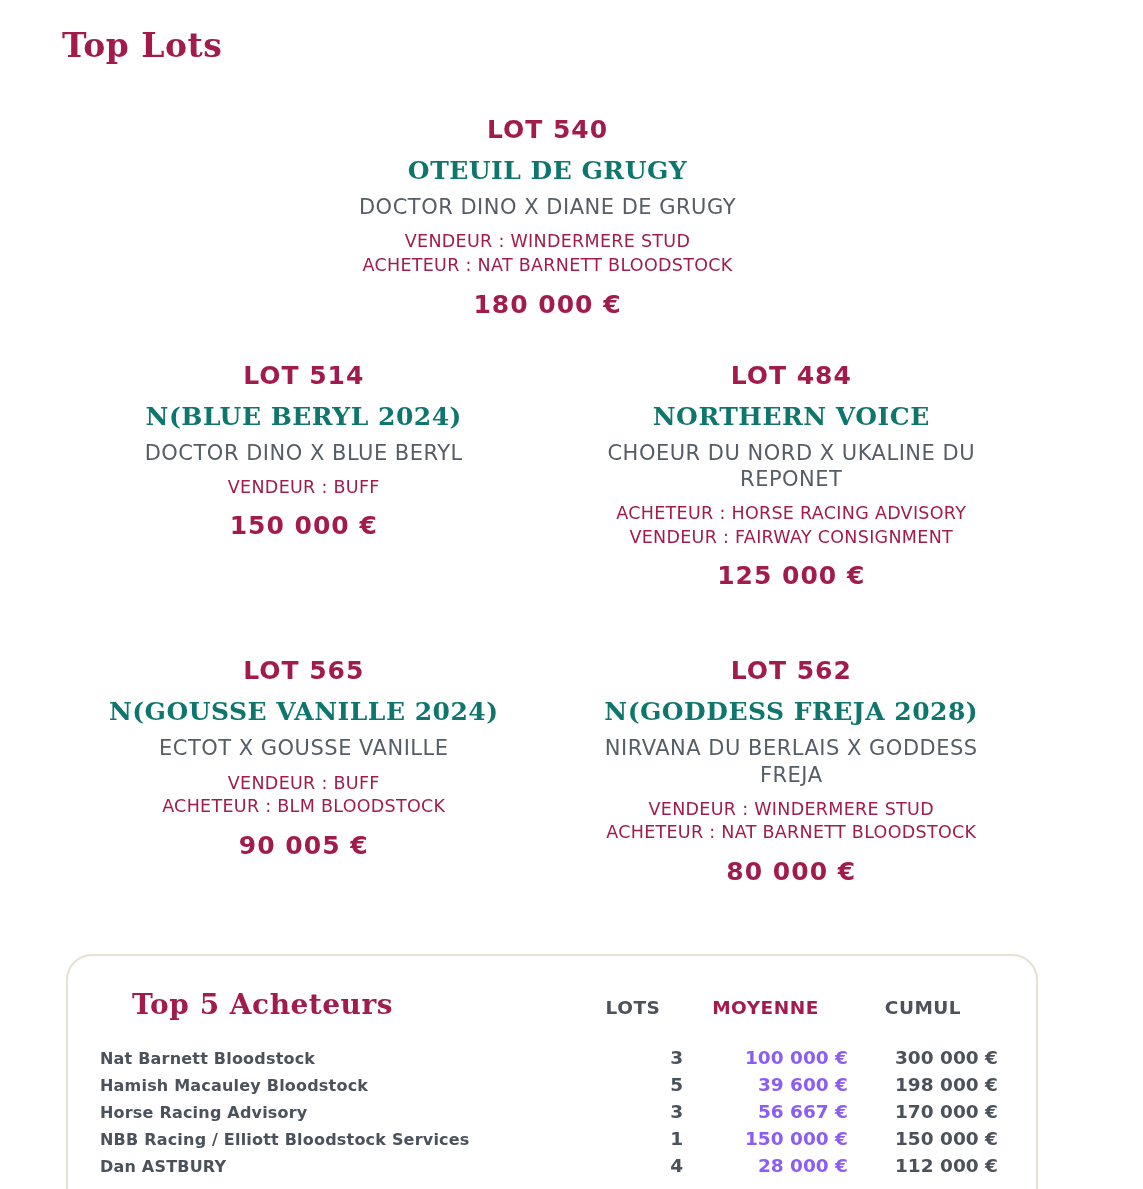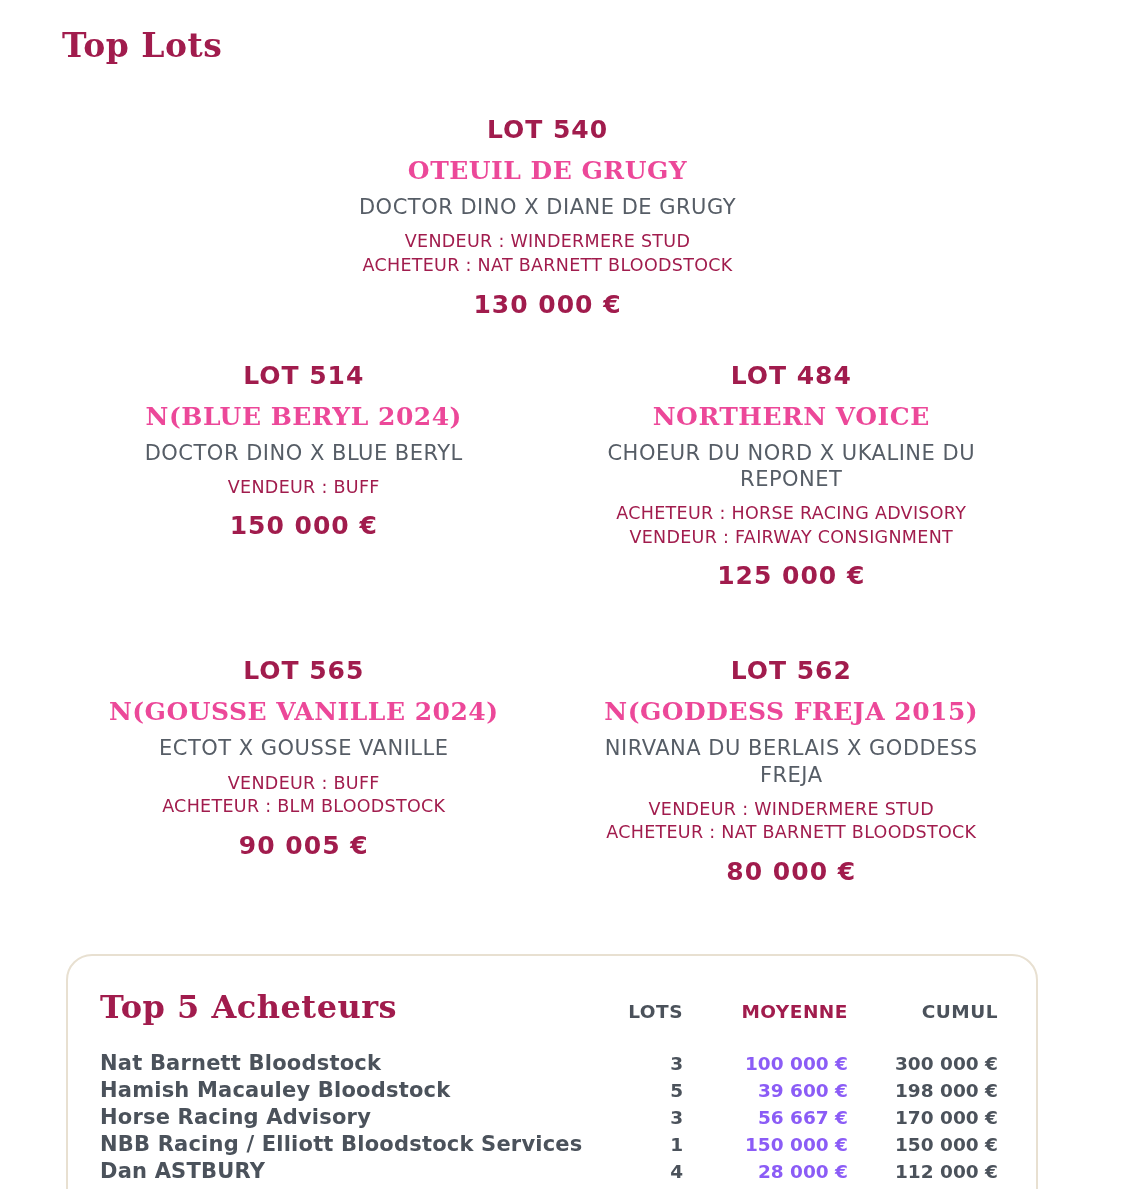--- a/index.html
+++ b/index.html
@@ -49,21 +49,21 @@
     font-size: 25px;
     font-weight: bold;
     color: #a11c4d;
     letter-spacing: 1px;
     margin-bottom: 12px;
   }
   .horse-name {
     font-family: "DejaVu Serif", "Liberation Serif", serif;
     font-weight: bold;
     font-size: 25px;
-    color: #ec4899;
+    color: #0f766e;
     letter-spacing: 0.5px;
     margin-bottom: 9px;
   }
   .pedigree {
     font-size: 21px;
     color: #565d66;
     line-height: 1.25;
     letter-spacing: 0.5px;
     margin-bottom: 10px;
   }
@@ -90,35 +90,36 @@
   }
   .buyers-grid {
     display: grid;
     grid-template-columns: 1fr 100px 165px 150px;
     align-items: baseline;
   }
   .buyers-header { margin-bottom: 24px; }
   .buyers-title {
     font-family: "DejaVu Serif", "Liberation Serif", serif;
     font-weight: bold;
-    font-size: 32px;
-    color: #a11c4d;
-    letter-spacing: 0.5px;
+    font-size: 28px;
+    color: #a11c4d;
+    letter-spacing: 0.5px;
+    margin-left: 32px;
   }
   .col-header {
     font-size: 18.5px;
     font-weight: bold;
     color: #4b525b;
-    text-align: right;
+    text-align: center;
     letter-spacing: 0.5px;
   }
   .col-header.moyenne { color: #a11c4d; }
   .buyer-row { line-height: 26px; }
   .buyer-name {
-    font-size: 21px;
+    font-size: 16px;
     font-weight: bold;
     color: #4b525b;
     letter-spacing: 0.2px;
   }
   .num-cell {
     font-size: 18.5px;
     font-weight: bold;
     text-align: right;
     color: #4b525b;
   }
@@ -132,21 +133,21 @@
   <div class="page-title">Top Lots</div>
 
   <div class="lots-area">
 
     <div class="lot-card lot-featured">
       <div class="lot-number">LOT 540</div>
       <div class="horse-name">OTEUIL DE GRUGY</div>
       <div class="pedigree">DOCTOR DINO X DIANE DE GRUGY</div>
       <div class="trade-line">VENDEUR : WINDERMERE STUD</div>
       <div class="trade-line">ACHETEUR : NAT BARNETT BLOODSTOCK</div>
-      <div class="lot-price">130 000 €</div>
+      <div class="lot-price">180 000 €</div>
     </div>
 
     <div class="lot-row">
       <div class="lot-card">
         <div class="lot-number">LOT 514</div>
         <div class="horse-name">N(BLUE BERYL 2024)</div>
         <div class="pedigree">DOCTOR DINO X BLUE BERYL</div>
         <div class="trade-line">VENDEUR : BUFF</div>
         <div class="lot-price">150 000 €</div>
       </div>
@@ -164,21 +165,21 @@
       <div class="lot-card">
         <div class="lot-number">LOT 565</div>
         <div class="horse-name">N(GOUSSE VANILLE 2024)</div>
         <div class="pedigree">ECTOT X GOUSSE VANILLE</div>
         <div class="trade-line">VENDEUR : BUFF</div>
         <div class="trade-line">ACHETEUR : BLM BLOODSTOCK</div>
         <div class="lot-price">90 005 €</div>
       </div>
       <div class="lot-card">
         <div class="lot-number">LOT 562</div>
-        <div class="horse-name">N(GODDESS FREJA 2015)</div>
+        <div class="horse-name">N(GODDESS FREJA 2028)</div>
         <div class="pedigree">NIRVANA DU BERLAIS X GODDESS FREJA</div>
         <div class="trade-line">VENDEUR : WINDERMERE STUD</div>
         <div class="trade-line">ACHETEUR : NAT BARNETT BLOODSTOCK</div>
         <div class="lot-price">80 000 €</div>
       </div>
     </div>
 
   </div>
 
   <div class="buyers-box">

